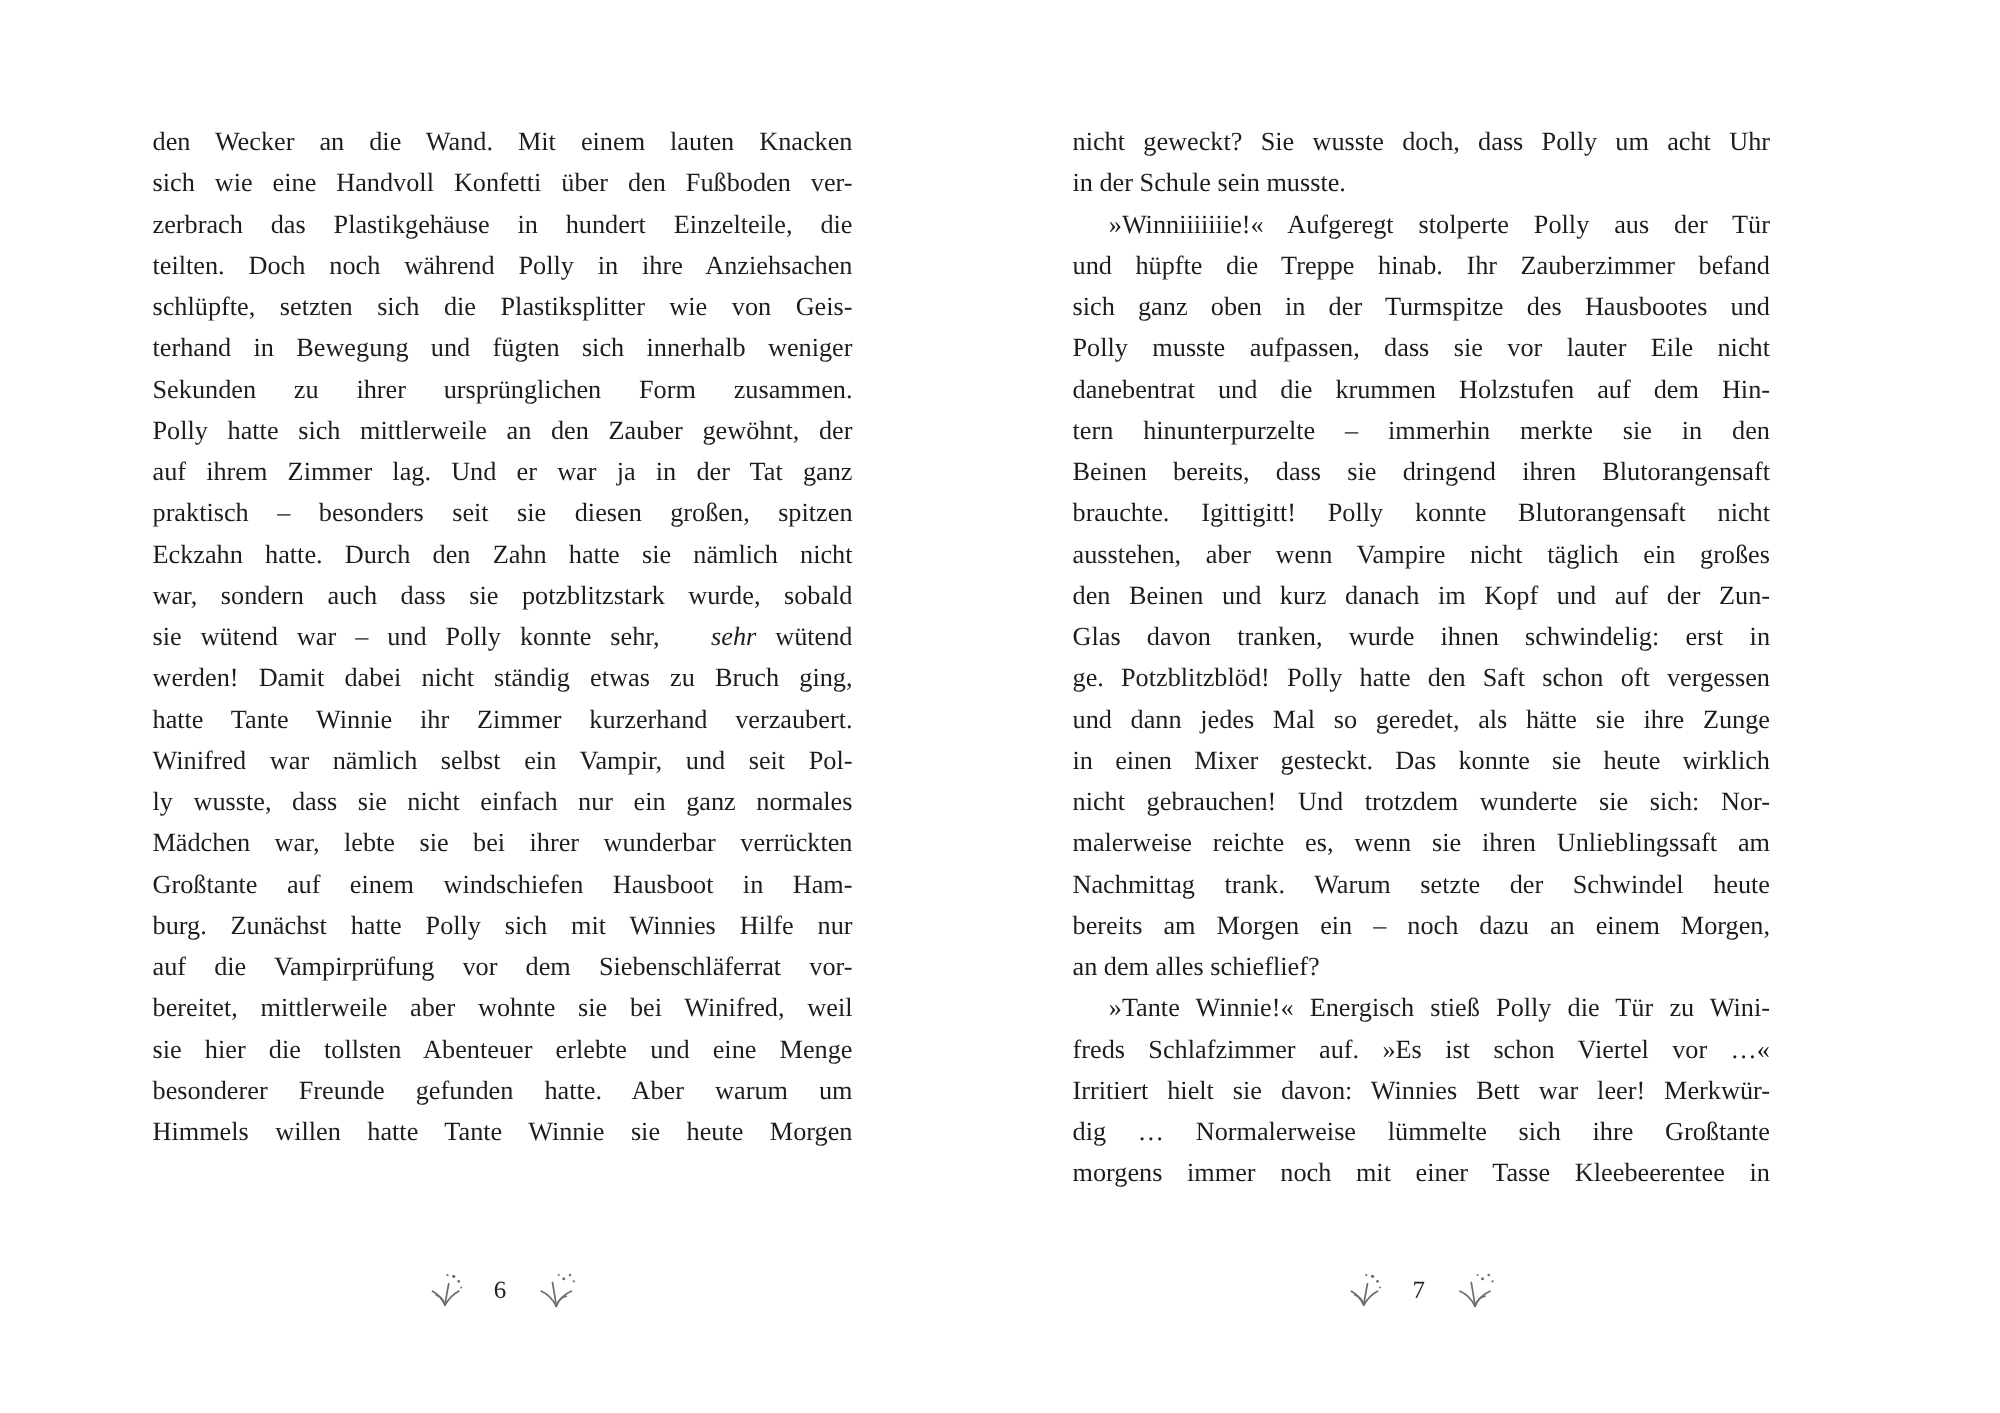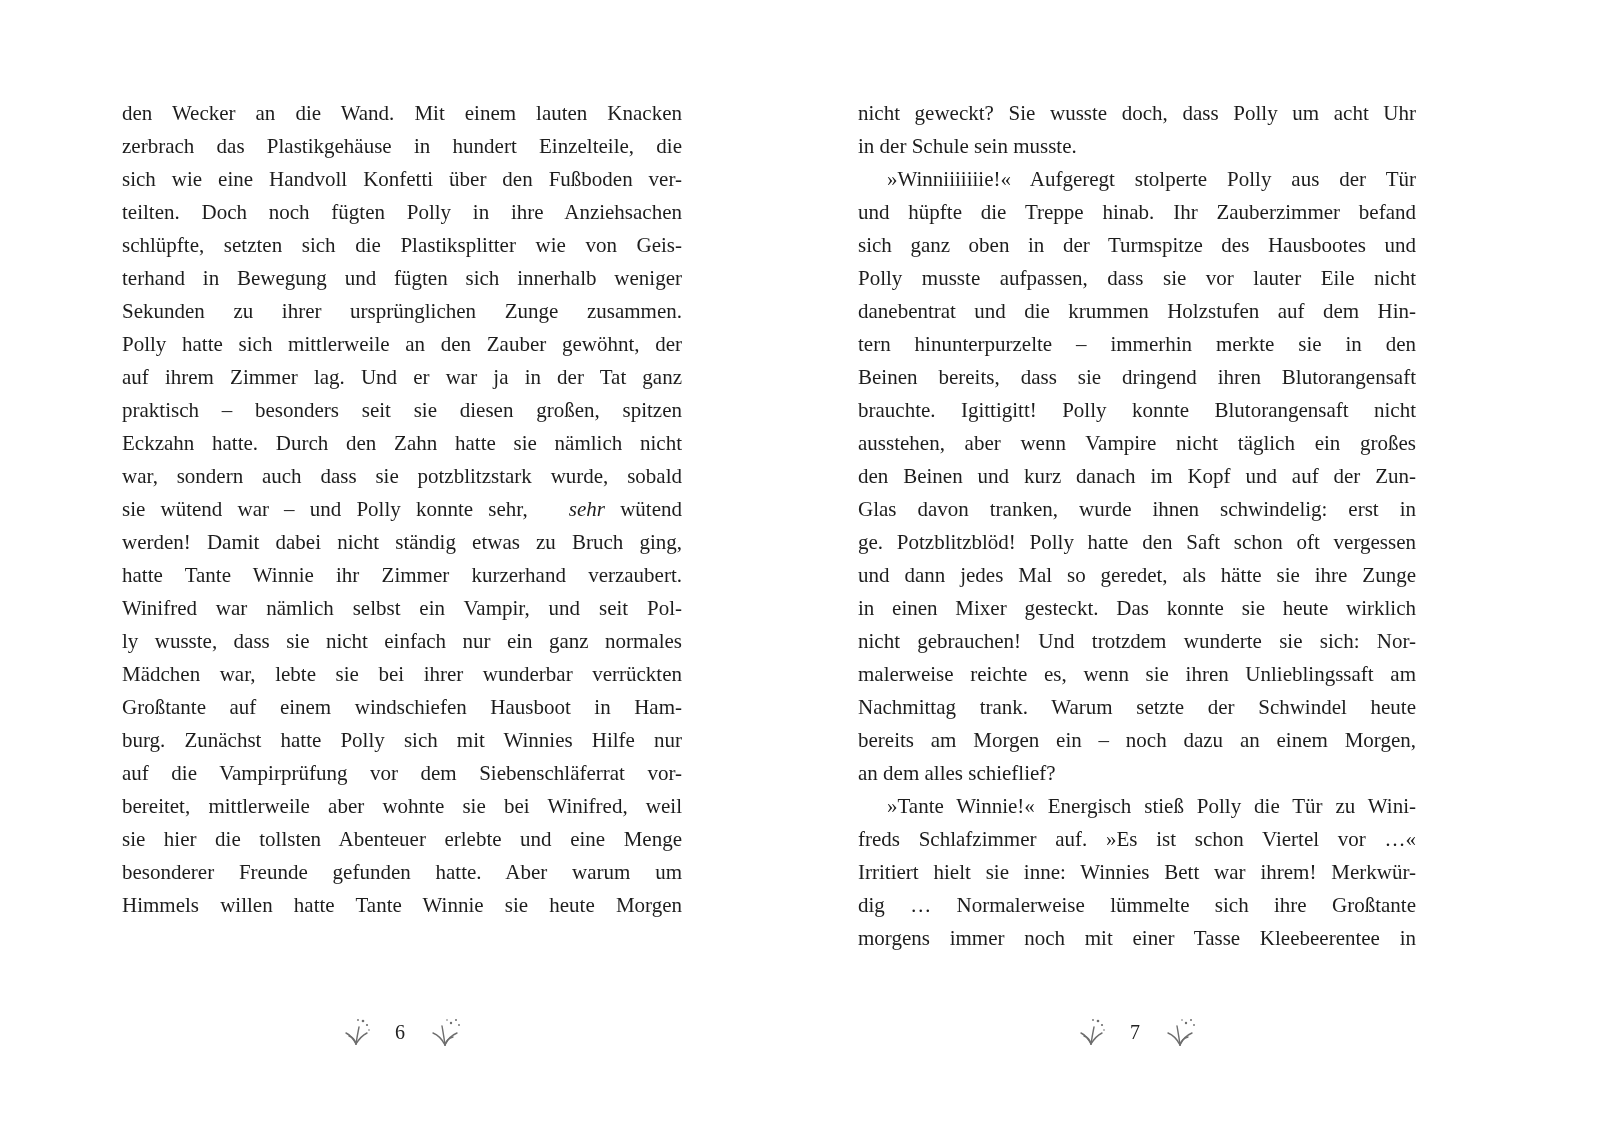--- a/index.html
+++ b/index.html
@@ -64,26 +64,26 @@
   .ornament.mirrored svg { transform: scaleX(-1); }
 </style>
 </head>
 <body>
 
 <div class="spread">
 
   <div class="page left">
     <div class="text-block">
         <div class="line"><span>den Wecker an die Wand. Mit einem lauten Knacken</span></div>
+        <div class="line"><span>sich wie eine Handvoll Konfetti über den Fußboden ver-</span></div>
         <div class="line"><span>zerbrach das Plastikgehäuse in hundert Einzelteile, die</span></div>
-        <div class="line"><span>sich wie eine Handvoll Konfetti über den Fußboden ver-</span></div>
-        <div class="line"><span>teilten. Doch noch fügten Polly in ihre Anziehsachen</span></div>
+        <div class="line"><span>teilten. Doch noch während Polly in ihre Anziehsachen</span></div>
         <div class="line"><span>schlüpfte, setzten sich die Plastiksplitter wie von Geis-</span></div>
         <div class="line"><span>terhand in Bewegung und fügten sich innerhalb weniger</span></div>
-        <div class="line"><span>Sekunden zu ihrer ursprünglichen Zunge zusammen.</span></div>
+        <div class="line"><span>Sekunden zu ihrer ursprünglichen Form zusammen.</span></div>
         <div class="line"><span>Polly hatte sich mittlerweile an den Zauber gewöhnt, der</span></div>
         <div class="line"><span>auf ihrem Zimmer lag. Und er war ja in der Tat ganz</span></div>
         <div class="line"><span>praktisch – besonders seit sie diesen großen, spitzen</span></div>
         <div class="line"><span>Eckzahn hatte. Durch den Zahn hatte sie nämlich nicht</span></div>
         <div class="line"><span>war, sondern auch dass sie potzblitzstark wurde, sobald</span></div>
         <div class="line"><span>sie wütend war – und Polly konnte sehr, </span><span class="it">sehr</span><span> wütend</span></div>
         <div class="line"><span>werden! Damit dabei nicht ständig etwas zu Bruch ging,</span></div>
         <div class="line"><span>hatte Tante Winnie ihr Zimmer kurzerhand verzaubert.</span></div>
         <div class="line"><span>Winifred war nämlich selbst ein Vampir, und seit Pol-</span></div>
         <div class="line"><span>ly wusste, dass sie nicht einfach nur ein ganz normales</span></div>
@@ -151,21 +151,21 @@
         <div class="line"><span>ge. Potzblitzblöd! Polly hatte den Saft schon oft vergessen</span></div>
         <div class="line"><span>und dann jedes Mal so geredet, als hätte sie ihre Zunge</span></div>
         <div class="line"><span>in einen Mixer gesteckt. Das konnte sie heute wirklich</span></div>
         <div class="line"><span>nicht gebrauchen! Und trotzdem wunderte sie sich: Nor-</span></div>
         <div class="line"><span>malerweise reichte es, wenn sie ihren Unlieblingssaft am</span></div>
         <div class="line"><span>Nachmittag trank. Warum setzte der Schwindel heute</span></div>
         <div class="line"><span>bereits am Morgen ein – noch dazu an einem Morgen,</span></div>
         <div class="line end"><span>an dem alles schieflief?</span></div>
         <div class="line indent"><span>»Tante Winnie!« Energisch stieß Polly die Tür zu Wini-</span></div>
         <div class="line"><span>freds Schlafzimmer auf. »Es ist schon Viertel vor …«</span></div>
-        <div class="line"><span>Irritiert hielt sie inne: Winnies Bett war ihrem! Merkwür-</span></div>
+        <div class="line"><span>Irritiert hielt sie davon: Winnies Bett war leer! Merkwür-</span></div>
         <div class="line"><span>dig … Normalerweise lümmelte sich ihre Großtante</span></div>
         <div class="line"><span>morgens immer noch mit einer Tasse Kleebeerentee in</span></div>
       </div>
     <div class="footer">
       <span class="ornament mirrored">
         <svg width="30" height="30" viewBox="0 0 30 30">
           <g fill="none" stroke="#6e6e6e" stroke-width="1.4" stroke-linecap="round">
             <path d="M15 27 C 12 22, 8 18, 4 16"></path>
             <path d="M15 27 C 14 20, 13 15, 12 10"></path>
             <path d="M15 27 C 18 21, 21 18, 25 16"></path>

